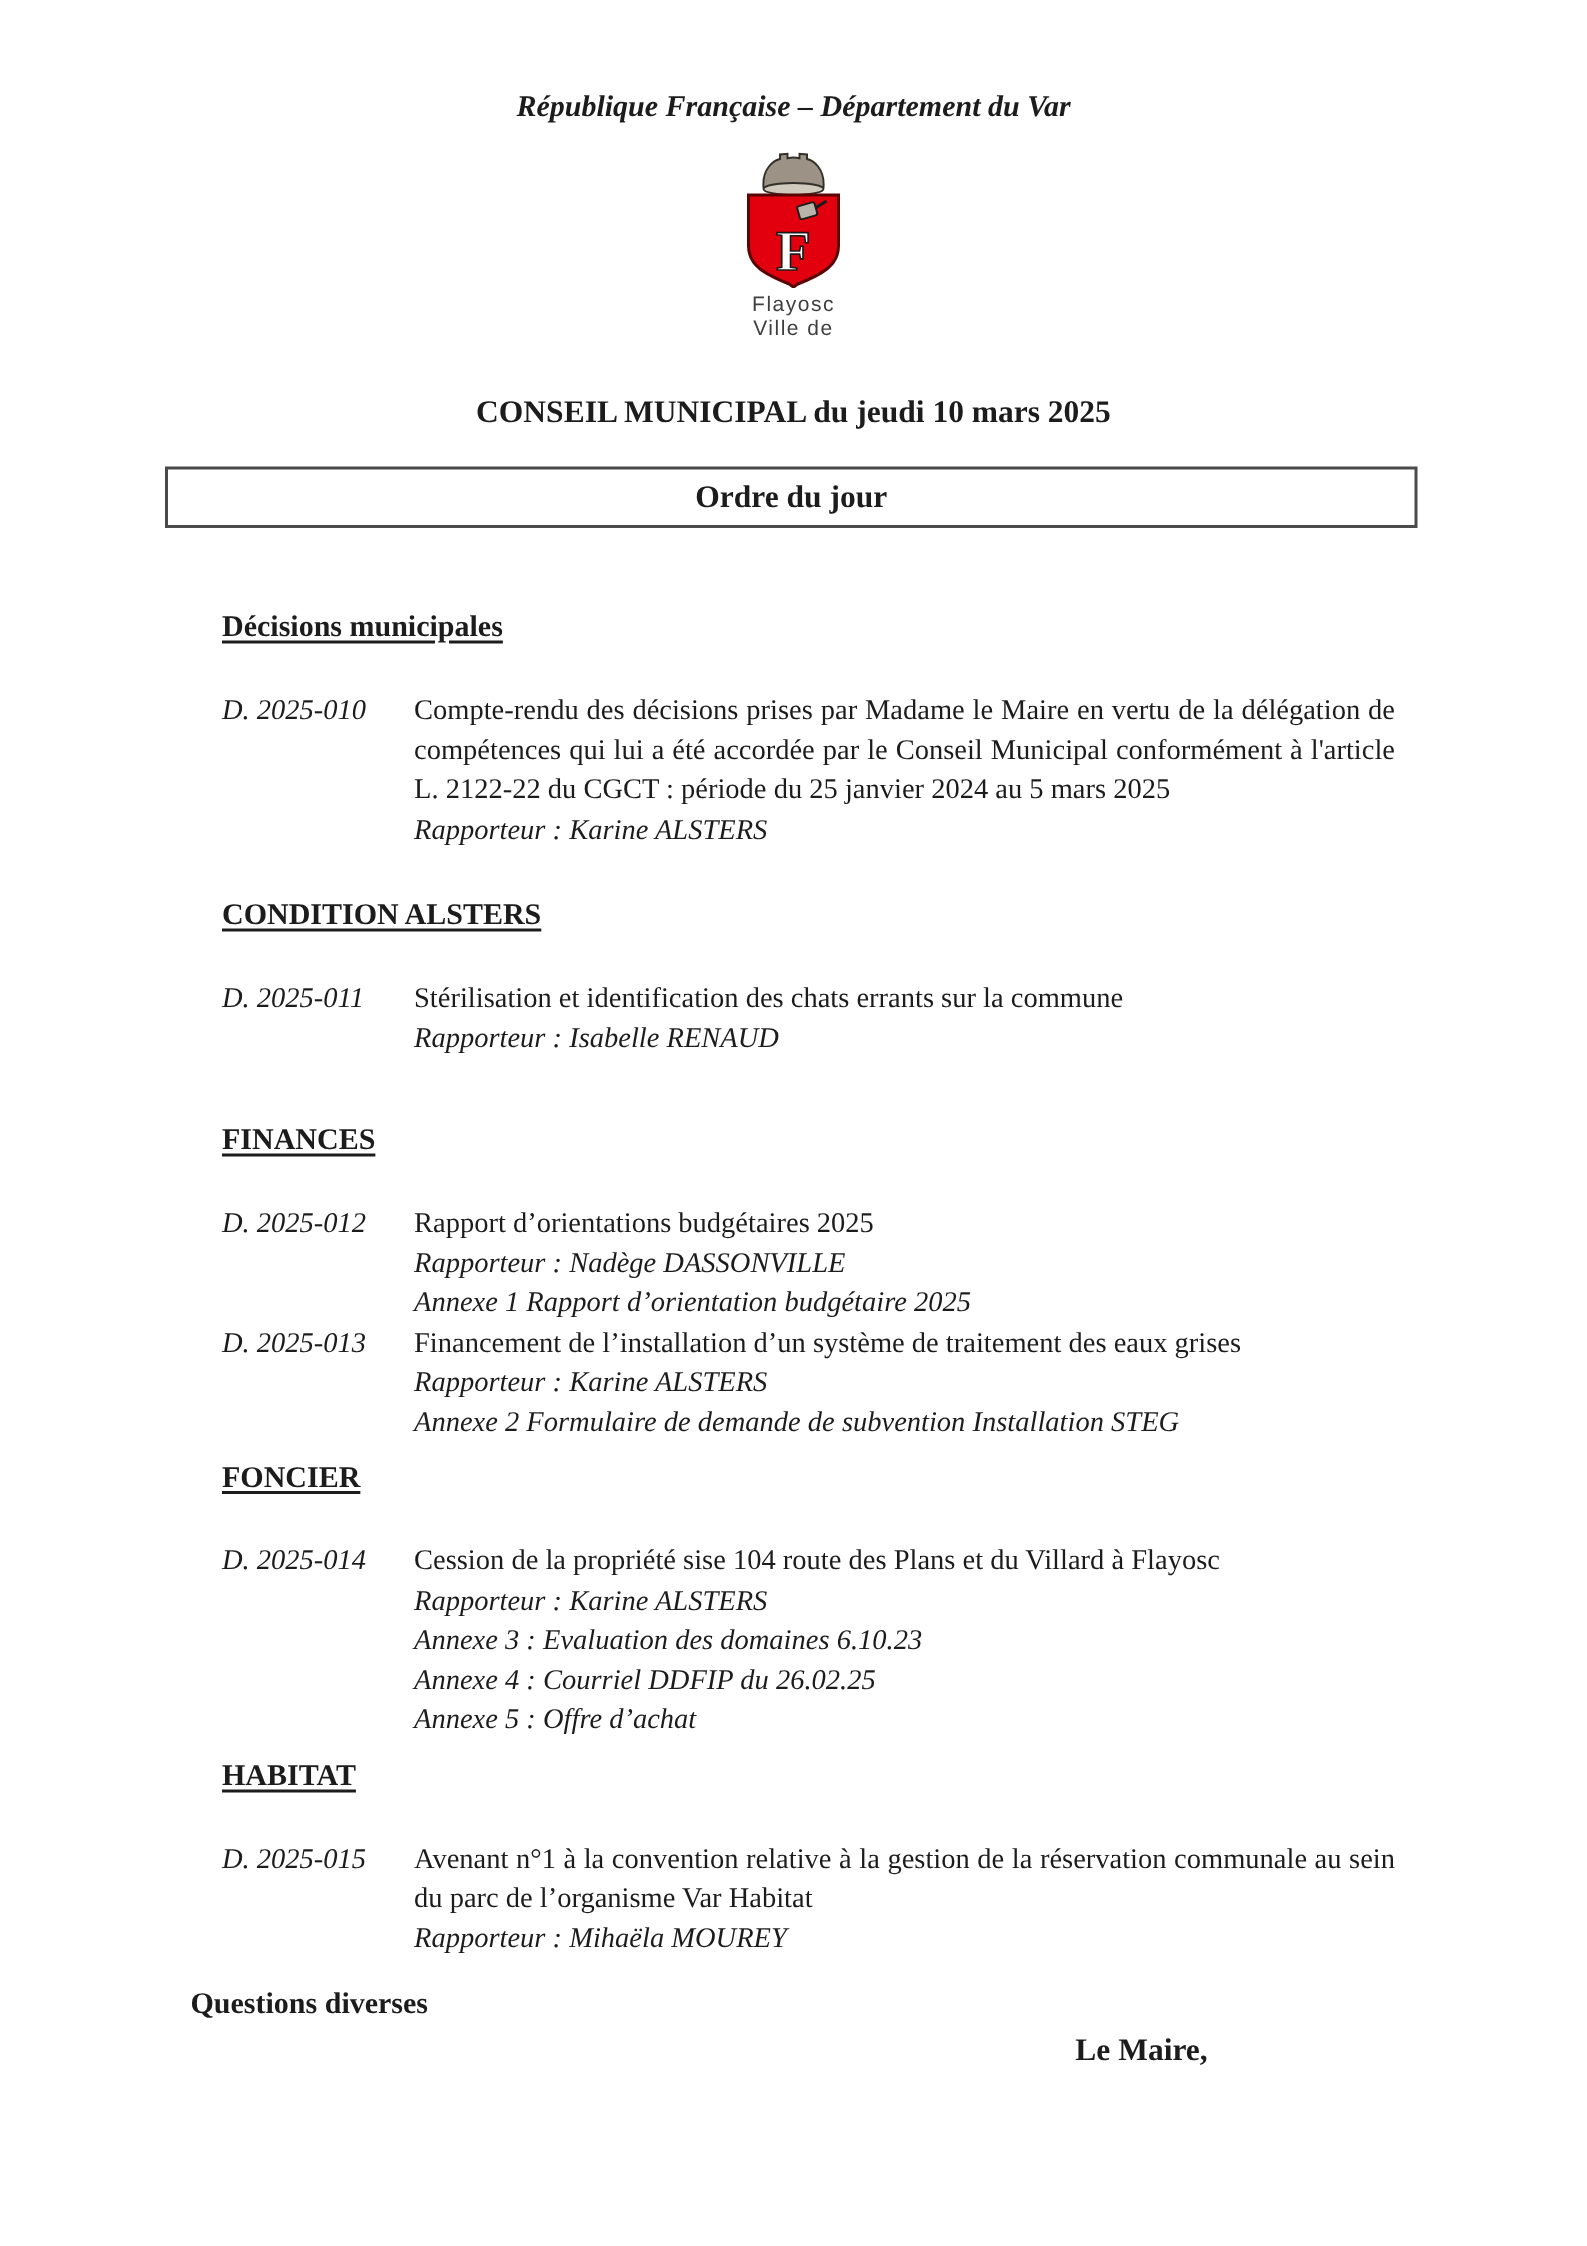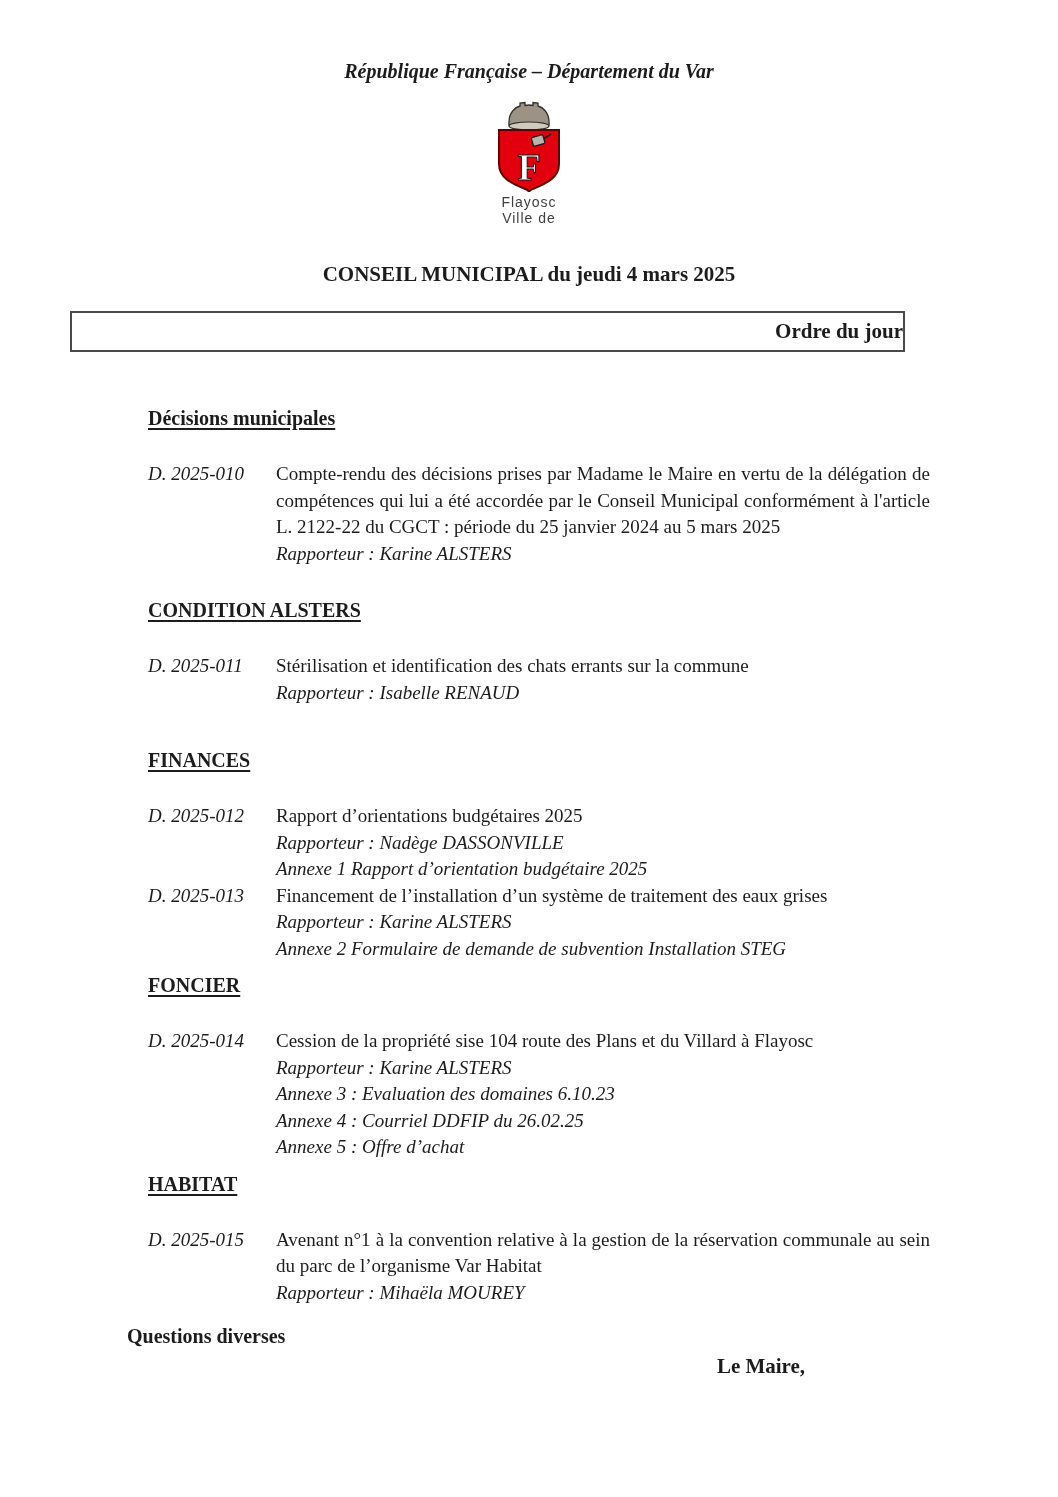--- a/index.html
+++ b/index.html
@@ -36,27 +36,27 @@
   }
   .doc-title {
     margin-top: 34px;
     text-align: center;
     font-size: 21px;
     line-height: 28px;
     font-weight: bold;
   }
   .banner {
     margin-top: 23px;
-    margin-left: 70px;
+    margin-left: 110px;
     width: 831px;
     height: 37px;
     border: 2px solid #4a4a4a;
     display: flex;
     align-items: center;
-    justify-content: flex-end;
+    justify-content: center;
     font-size: 21px;
     font-weight: bold;
   }
   .doc-body {
     padding-left: 106px;
     padding-right: 128px;
     margin-left: 42px;
   }
   .section-heading {
     font-size: 20px;
@@ -124,21 +124,21 @@
       </g>
 
       <text x="33" y="80" text-anchor="middle" font-family="Liberation Serif, serif" font-size="38" font-weight="bold" fill="#ffffff" stroke="#1a1a1a" stroke-width="1.1">F</text>
     </svg>
     <div class="logo-caption">
       <div>Flayosc</div>
       <div>Ville de</div>
     </div>
   </div>
 
-  <div class="doc-title">CONSEIL MUNICIPAL du jeudi 4 mars 2025</div>
+  <div class="doc-title">CONSEIL MUNICIPAL du jeudi 10 mars 2025</div>
 
   <div class="banner">
     <span>Ordre du jour</span>
   </div>
 
   <div class="doc-body">
 
     <div class="section sec-1">
       <div class="section-heading">Décisions municipales</div>
       <div class="agenda-item">

